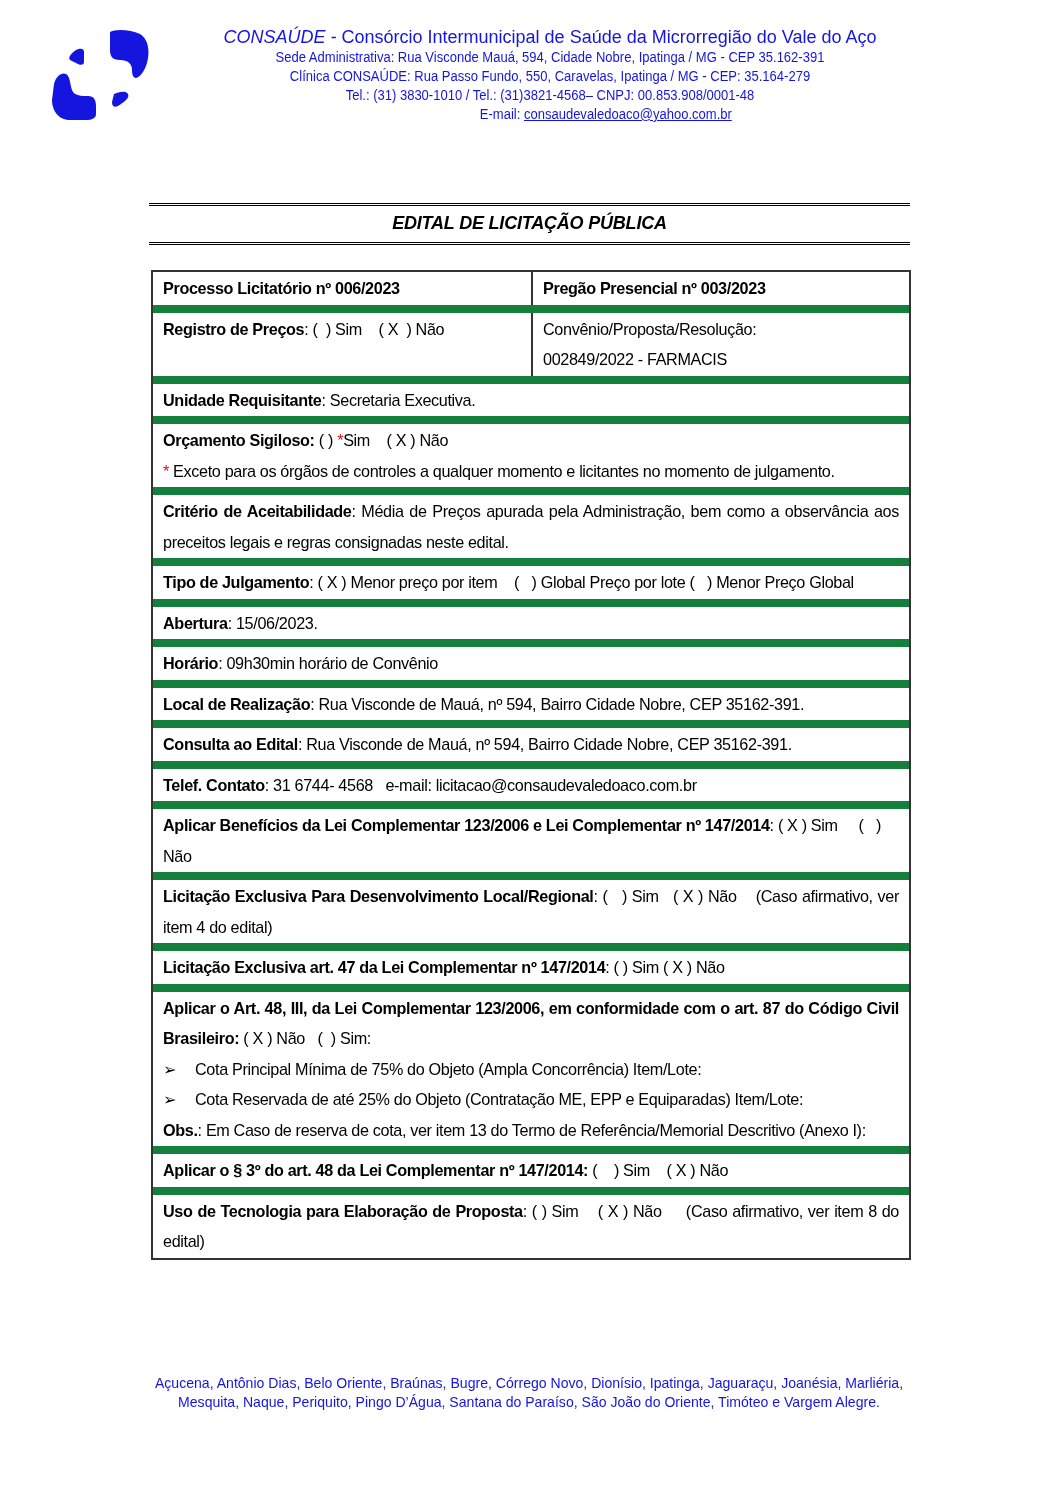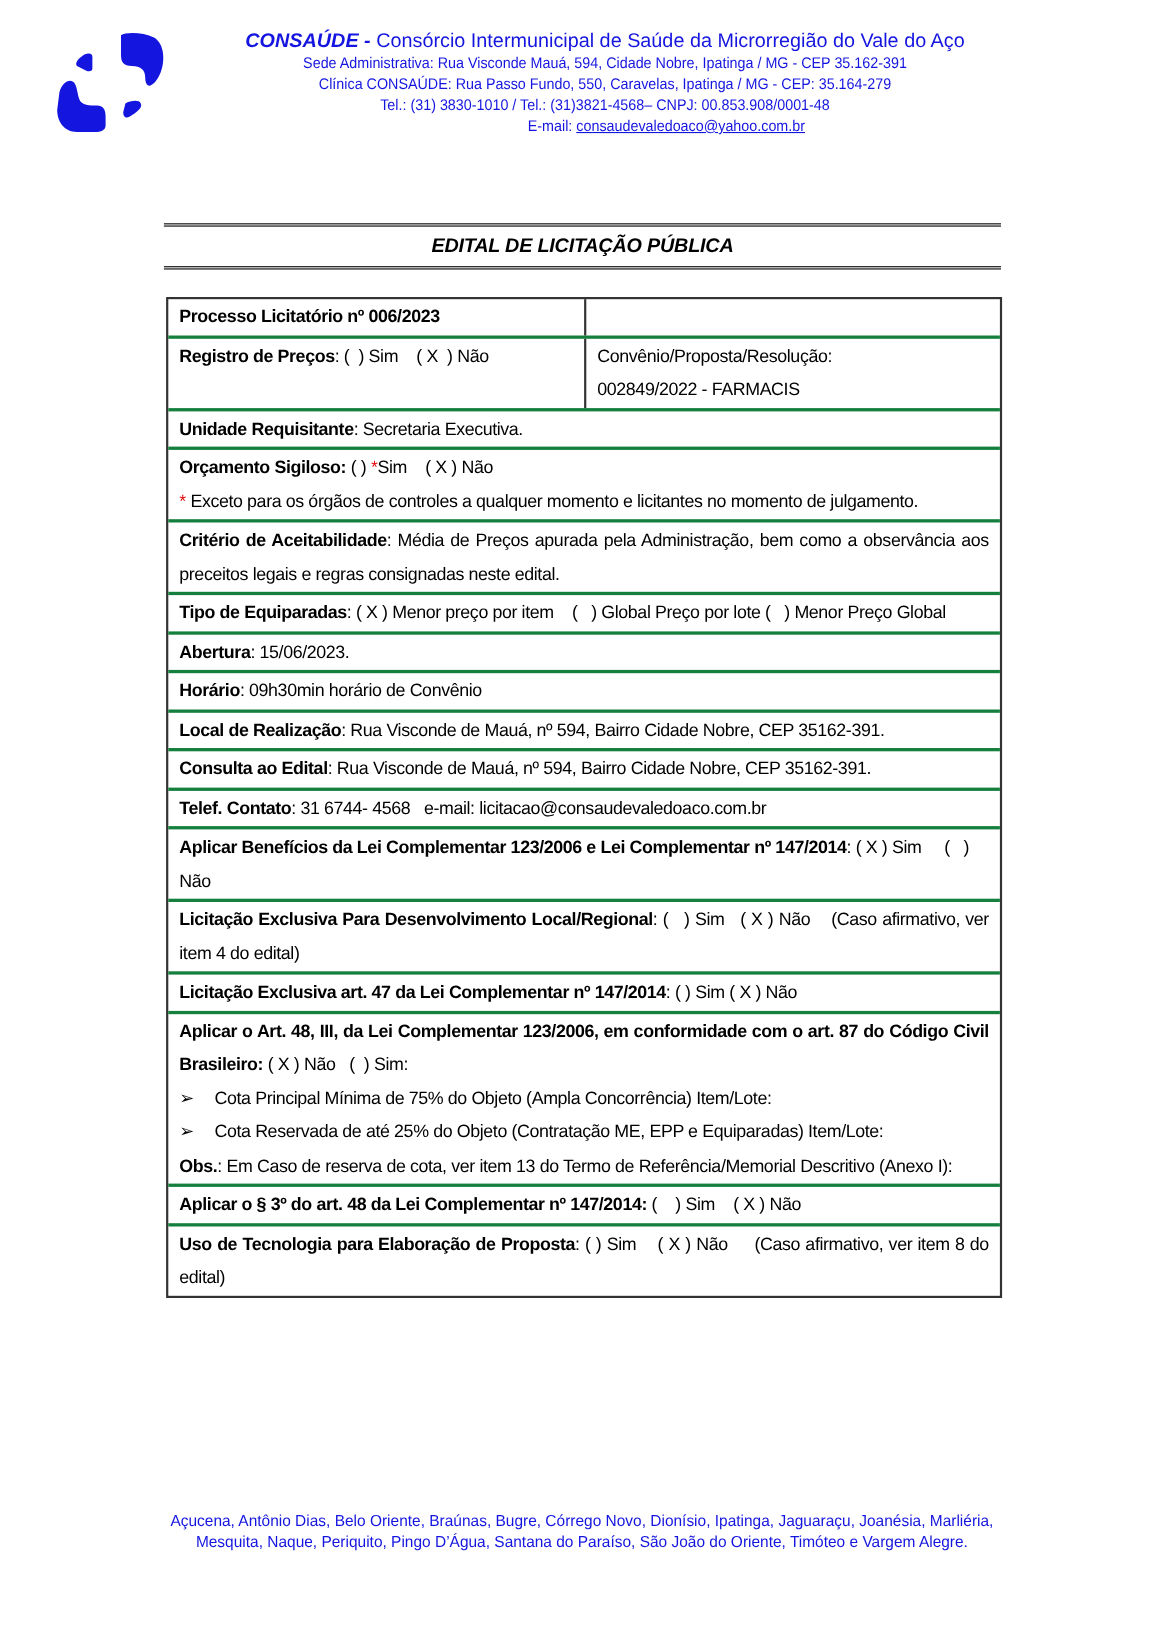--- a/index.html
+++ b/index.html
@@ -1,30 +1,30 @@
 <!DOCTYPE html>
 <html><head>
 <meta charset="utf-8">
 <style>
   html, body { margin:0; padding:0; background:#ffffff; }
   body { width:1058px; height:1497px; position:relative; font-family:"Liberation Sans", sans-serif; color:#000; overflow:hidden; }
   .header { position:absolute; left:0; top:0; width:1058px; height:140px; }
   .logo { position:absolute; left:48px; top:26px; width:104px; height:96px; }
   .hdr-text { position:absolute; left:160px; top:26px; width:780px; text-align:center; color:#1515e0; font-family:"Liberation Sans", sans-serif; }
   .hdr-title { font-size:18px; line-height:22px; }
-  .hdr-title .brand { font-weight:bold; font-style:italic; }
+  .hdr-title .brand { font-weight:normal; font-style:italic; }
   .hdr-line { font-size:14px; line-height:19px; transform:scaleX(0.93); transform-origin:center; }
   .hdr-line.email { padding-left:120px; }
   .hdr-line a { color:#1515e0; text-decoration:underline; }
 
   .title-box { position:absolute; left:149px; top:203px; width:761px; height:36px; border-top:3px double #000; border-bottom:3px double #000; text-align:center; }
   .title-box span { display:inline-block; margin-top:7px; font-size:18px; font-weight:bold; font-style:italic; letter-spacing:-0.2px; }
 
   .form { position:absolute; left:151px; top:270px; width:756px; border:2px solid #333; font-family:"Liberation Sans", sans-serif; font-size:16.2px; letter-spacing:-0.35px; }
-  .row { border-bottom:3px solid #15803d; padding:1px 10px 1px 10px; line-height:30.5px; }
+  .row { border-bottom:8px solid #15803d; padding:1px 10px 1px 10px; line-height:30.5px; }
   .row:last-child { border-bottom:none; }
   .row.split { display:flex; padding:0; }
   .cell { padding:1px 10px; }
   .cell.left { width:358px; border-right:2px solid #333; }
   .cell.right { flex:1; }
   .b { font-weight:bold; }
   .red { color:#e01010; }
   .just { text-align:justify; }
   .bullet { display:flex; }
   .bullet .mk { width:32px; flex:none; }
@@ -51,35 +51,36 @@
   </div>
 </div>
 
 <div class="title-box">
   <span>EDITAL DE LICITAÇÃO PÚBLICA</span>
 </div>
 
 <div class="form">
   <div class="row split">
     <div class="cell left b">Processo Licitatório nº 006/2023</div>
+    <div class="cell right b">Pregão Presencial nº 003/2023</div>
   </div>
   <div class="row split">
     <div class="cell left"><span class="b">Registro de Preços</span><span style="white-space:pre">: (  ) Sim    ( X  ) Não</span></div>
     <div class="cell right">
         <div>Convênio/Proposta/Resolução:</div>
         <div>002849/2022 - FARMACIS</div>
       </div>
   </div>
   <div class="row"><span class="b">Unidade Requisitante</span><span>: Secretaria Executiva.</span></div>
   <div class="row">
     <div><span class="b">Orçamento Sigiloso:</span><span style="white-space:pre"> ( ) </span><span class="red">*</span><span style="white-space:pre">Sim    ( X ) Não</span></div>
     <div><span class="red">*</span><span> Exceto para os órgãos de controles a qualquer momento e licitantes no momento de julgamento.</span></div>
   </div>
   <div class="row just"><span class="b">Critério de Aceitabilidade</span><span>: Média de Preços apurada pela Administração, bem como a observância aos preceitos legais e regras consignadas neste edital.</span></div>
-  <div class="row"><span class="b">Tipo de Equiparadas</span><span style="white-space:pre-wrap">: ( X ) Menor preço por item    (   ) Global Preço por lote (   ) Menor Preço Global</span></div>
+  <div class="row"><span class="b">Tipo de Julgamento</span><span style="white-space:pre-wrap">: ( X ) Menor preço por item    (   ) Global Preço por lote (   ) Menor Preço Global</span></div>
   <div class="row"><span class="b">Abertura</span><span>: 15/06/2023.</span></div>
   <div class="row"><span class="b">Horário</span><span>: 09h30min horário de Convênio</span></div>
   <div class="row"><span class="b">Local de Realização</span><span>: Rua Visconde de Mauá, nº 594, Bairro Cidade Nobre, CEP 35162-391.</span></div>
   <div class="row"><span class="b">Consulta ao Edital</span><span>: Rua Visconde de Mauá, nº 594, Bairro Cidade Nobre, CEP 35162-391.</span></div>
   <div class="row"><span class="b">Telef. Contato</span><span style="white-space:pre">: 31 6744- 4568   e-mail: licitacao@consaudevaledoaco.com.br</span></div>
   <div class="row"><span class="b">Aplicar Benefícios da Lei Complementar 123/2006 e Lei Complementar nº 147/2014</span><span style="white-space:pre-wrap">: ( X ) Sim     (   ) Não</span></div>
   <div class="row just"><span class="b">Licitação Exclusiva Para Desenvolvimento Local/Regional</span><span style="white-space:pre-wrap">: (   ) Sim   ( X ) Não    (Caso afirmativo, ver item 4 do edital)</span></div>
   <div class="row"><span class="b">Licitação Exclusiva art. 47 da Lei Complementar nº 147/2014</span><span>: (  ) Sim ( X ) Não</span></div>
   <div class="row">
     <div class="just"><span class="b">Aplicar o Art. 48, III, da Lei Complementar 123/2006, em conformidade com o art. 87 do Código Civil Brasileiro:</span><span style="white-space:pre"> ( X ) Não   (  ) Sim:</span></div>

